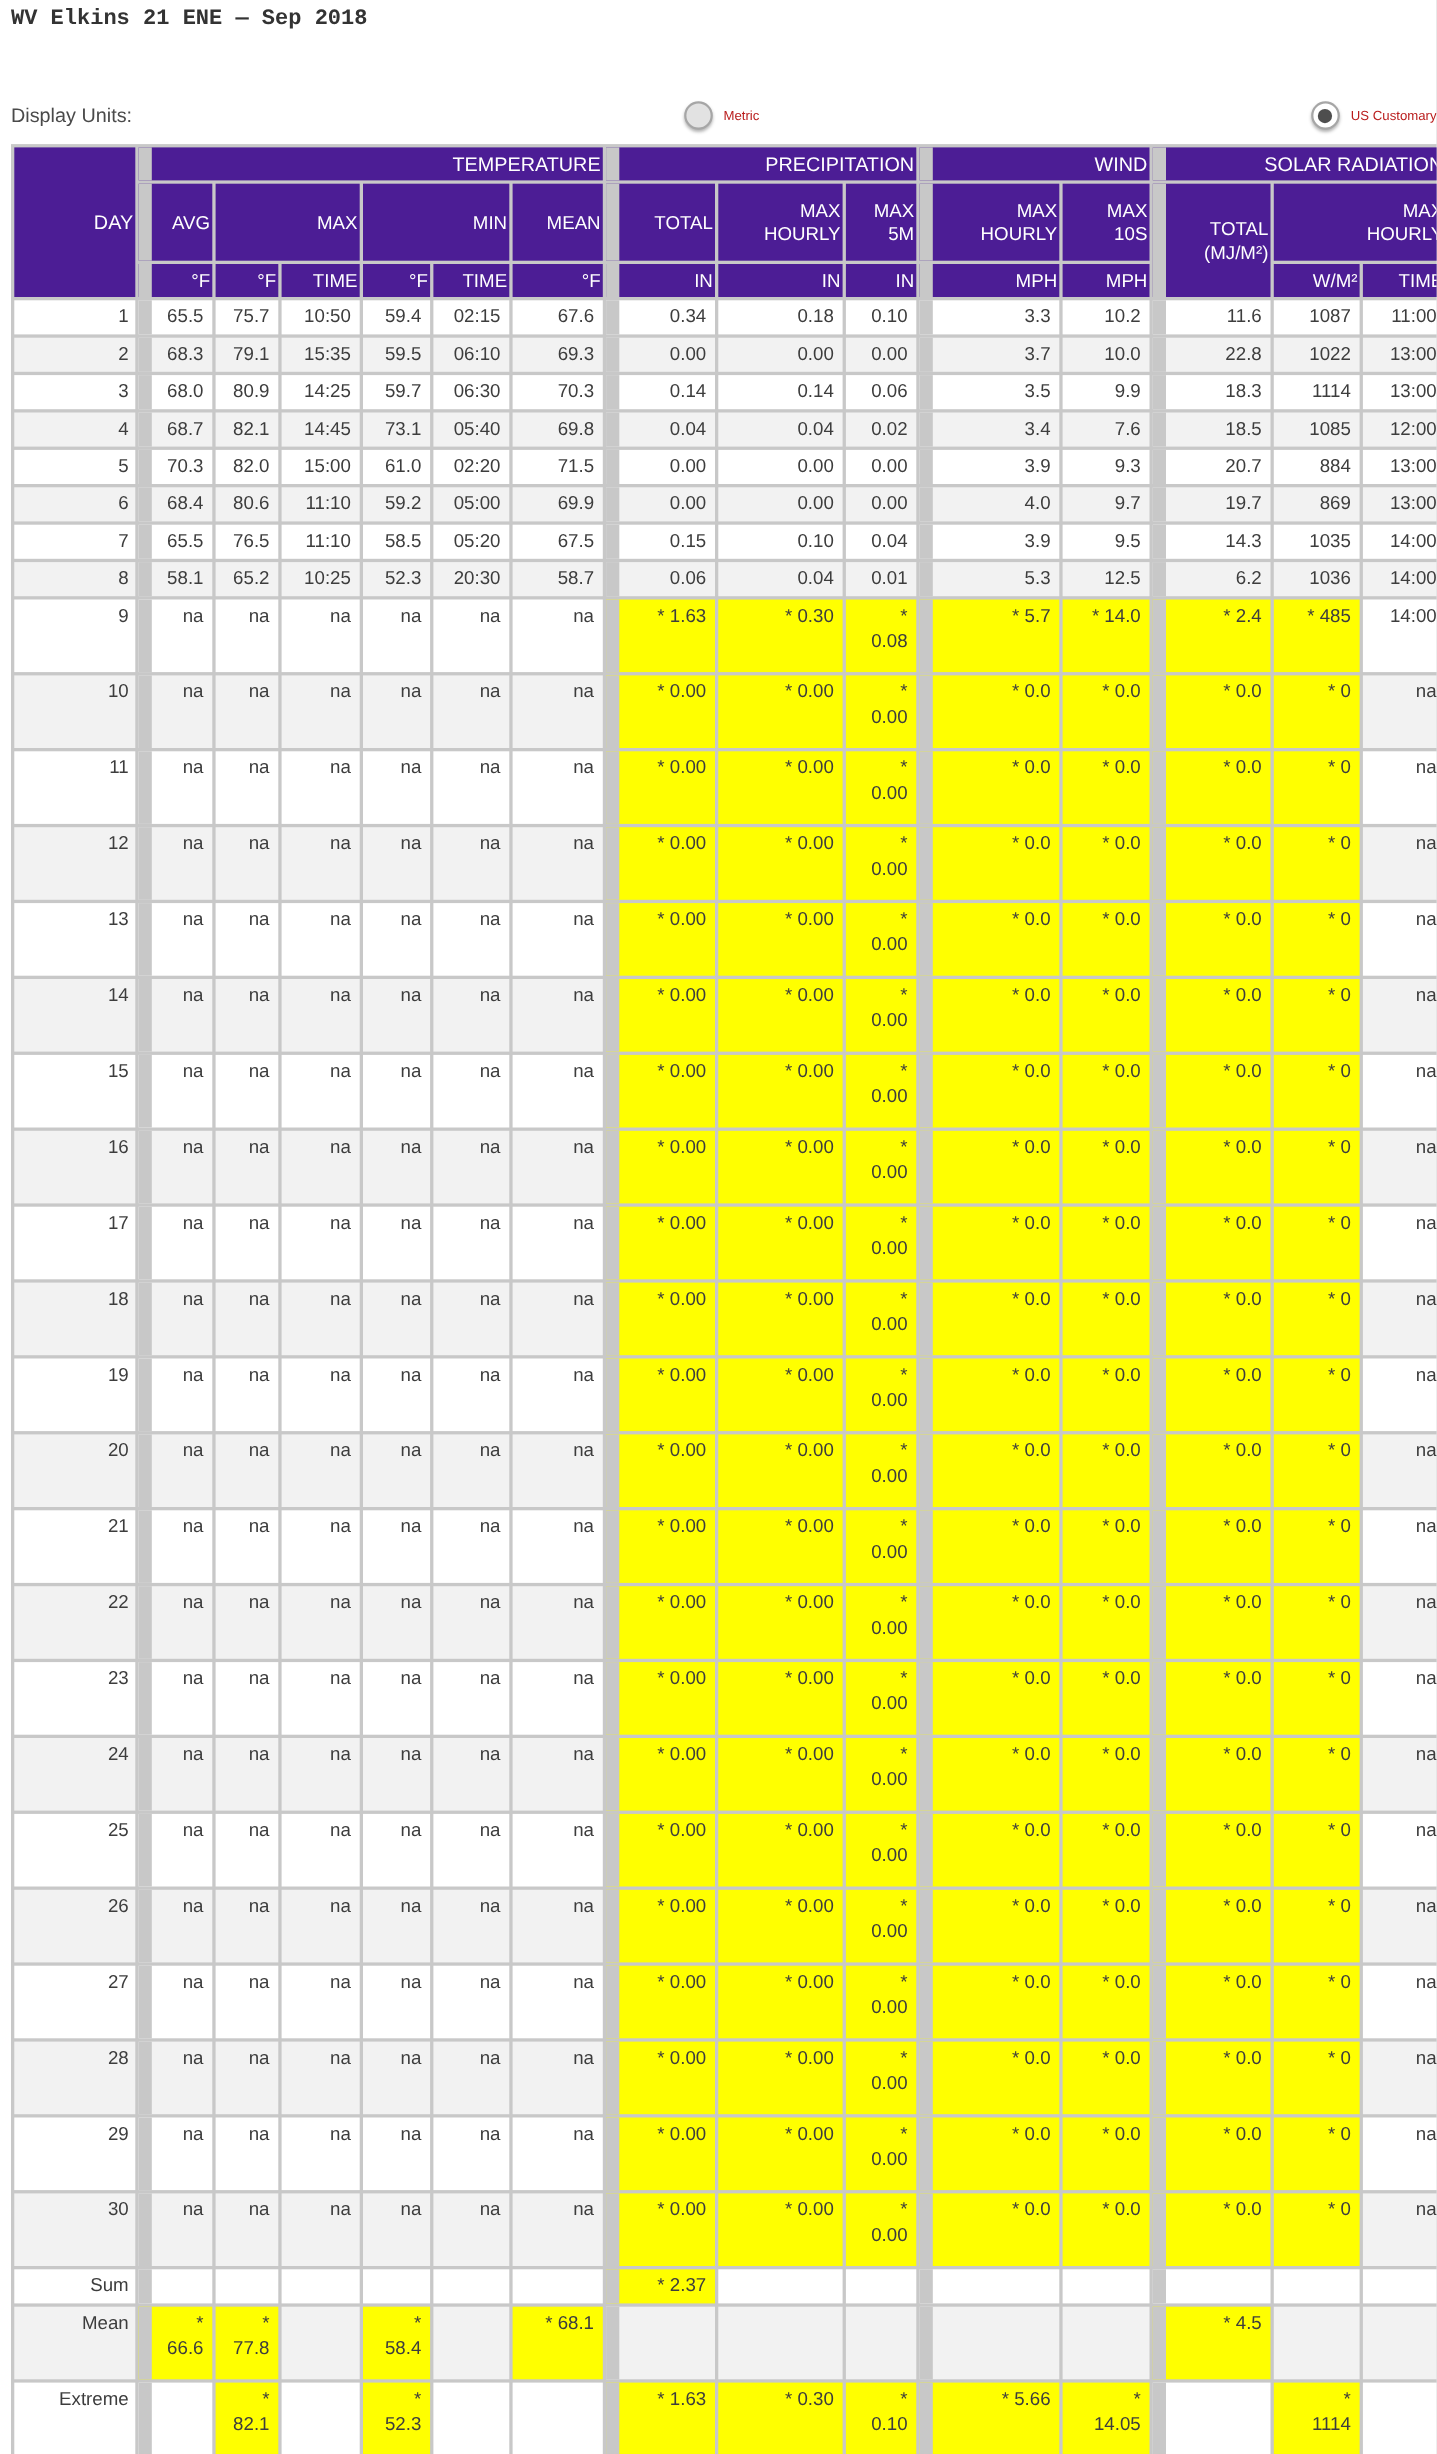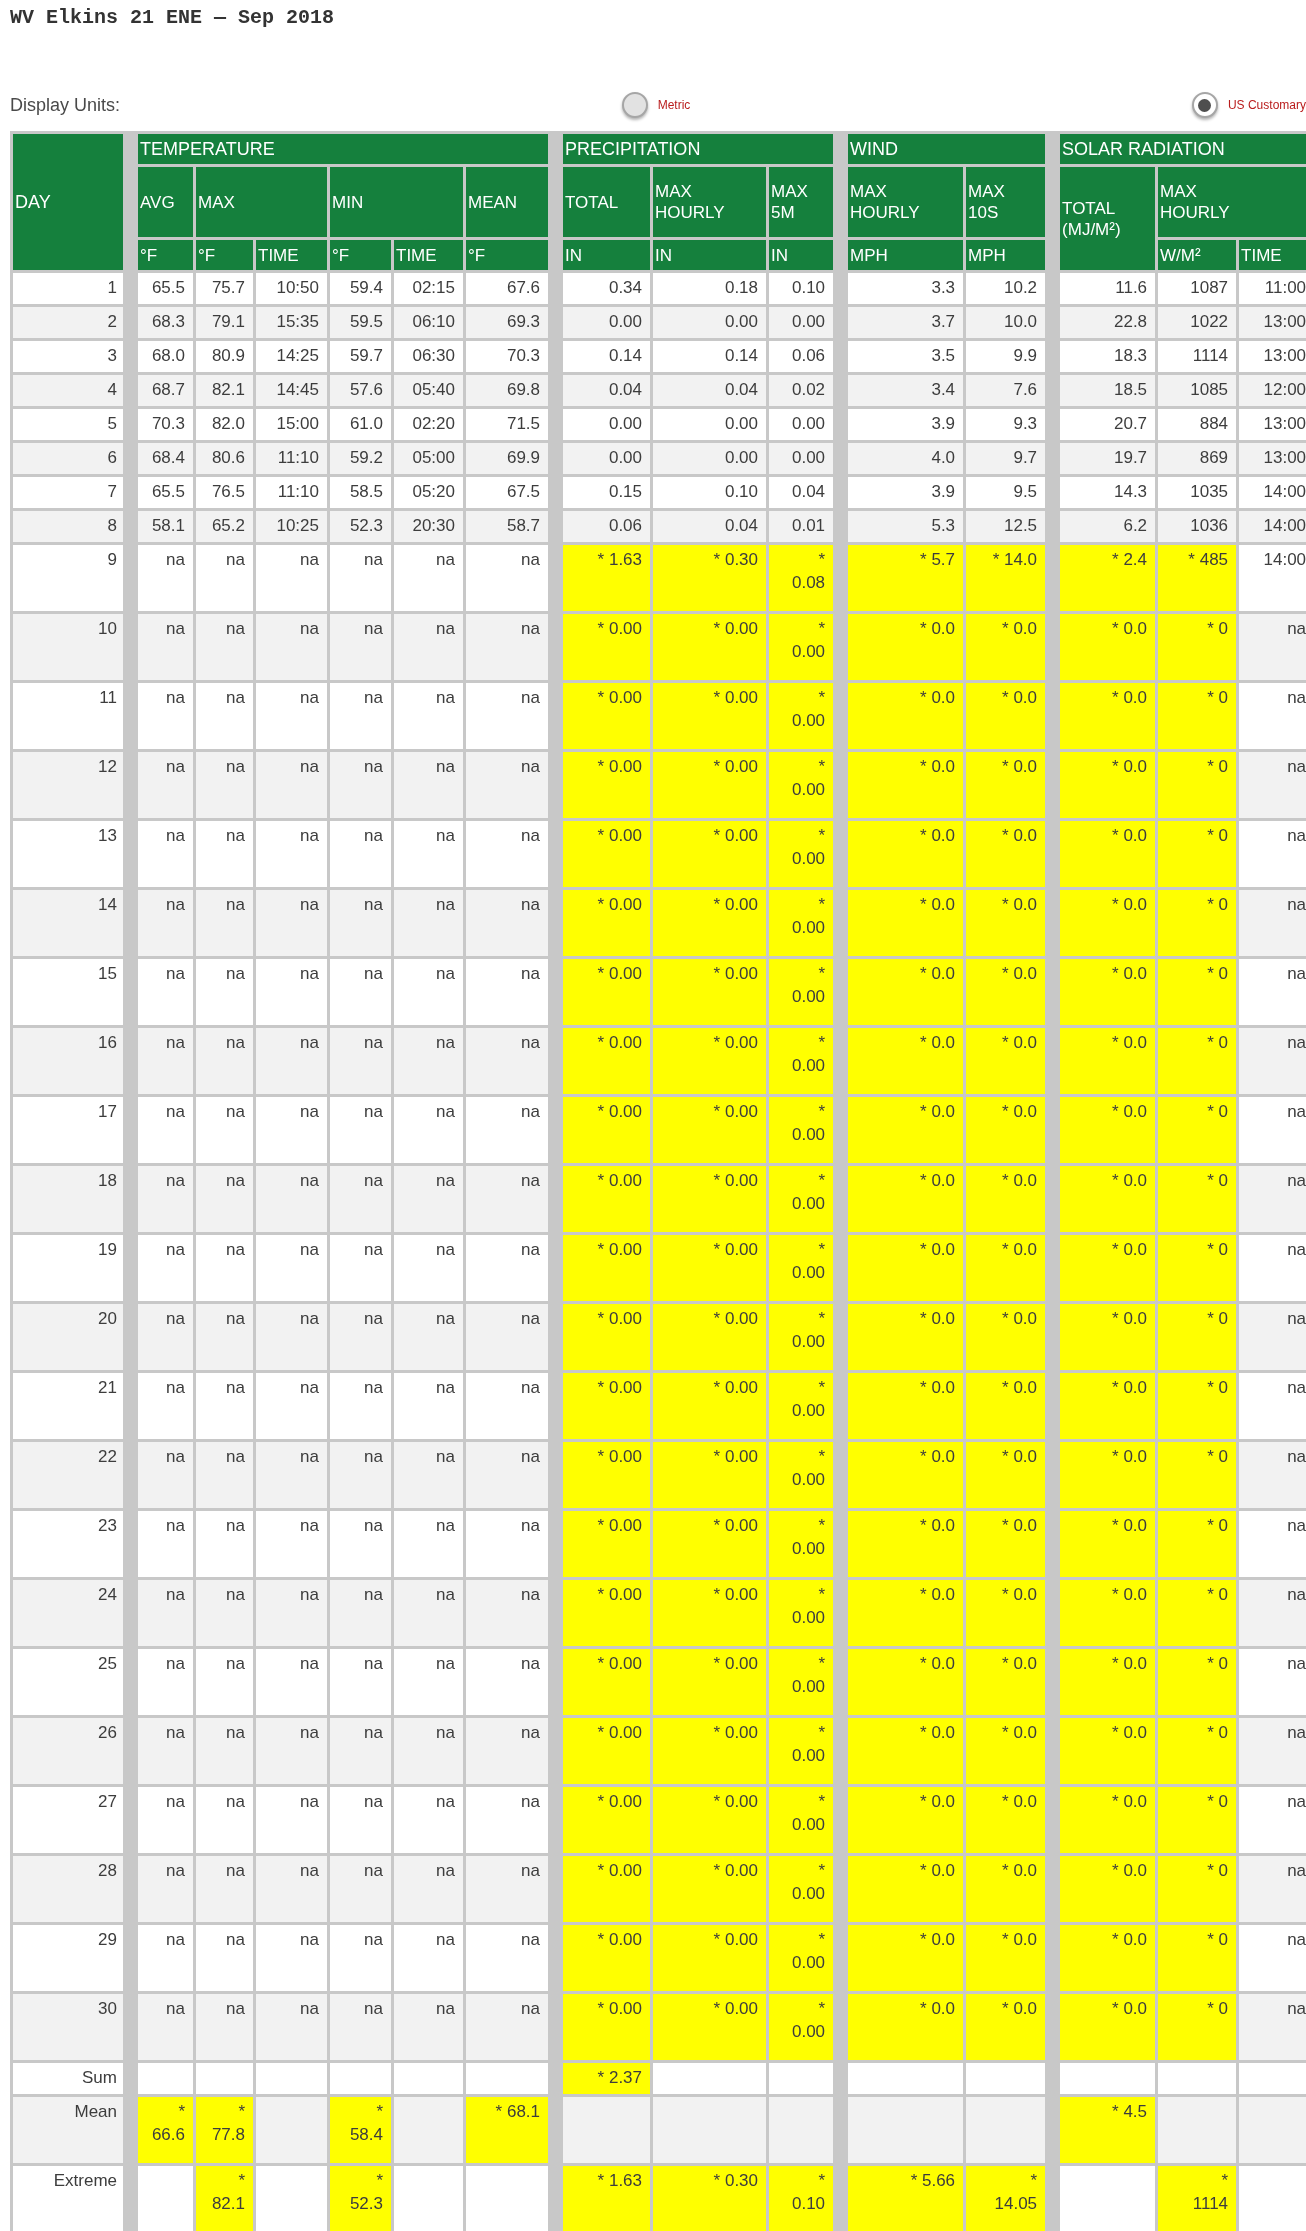--- a/index.html
+++ b/index.html
@@ -30,22 +30,22 @@
     border-radius:50%; background:#4e4e4e;
   }
   .radio-label { font-size:12px; font-weight:400; color:#b91c1c; margin-left:10px; }
 
   table.wx {
     border-collapse:separate; border-spacing:3px;
     background:#c8c8c8; table-layout:fixed;
     width:1307px; margin:10px 0 0 10px;
   }
   .wx th {
-    background:#15803d; color:#ffffff; font-weight:400;
-    font-size:17px; line-height:21px; text-align:left;
+    background:#4c1d95; color:#ffffff; font-weight:400;
+    font-size:17px; line-height:21px; text-align:right;
     padding:0 2px; white-space:pre-line; vertical-align:middle;
   }
   .wx thead tr.grp th { height:30px; font-size:18px; }
   .wx thead tr.sub th { height:70px; }
   .wx thead tr.unit th { height:30px; }
   .wx td {
     background:#ffffff; color:#3d3d3d; font-size:17px; line-height:23px;
     text-align:right; vertical-align:top; padding:3px 8px 0 2px;
     height:31px; white-space:pre-line; overflow:hidden;
   }
@@ -183,21 +183,21 @@
         <td class="">9.9</td>
         <td class="secL">18.3</td>
         <td class="">1114</td>
         <td class="">13:00</td>
       </tr>
       <tr class="alt ">
         <td class="day">4</td>
         <td class="secL">68.7</td>
         <td class="">82.1</td>
         <td class="">14:45</td>
-        <td class="">57.6</td>
+        <td class="">73.1</td>
         <td class="">05:40</td>
         <td class="">69.8</td>
         <td class="secL">0.04</td>
         <td class="">0.04</td>
         <td class="">0.02</td>
         <td class="secL">3.4</td>
         <td class="">7.6</td>
         <td class="secL">18.5</td>
         <td class="">1085</td>
         <td class="">12:00</td>

